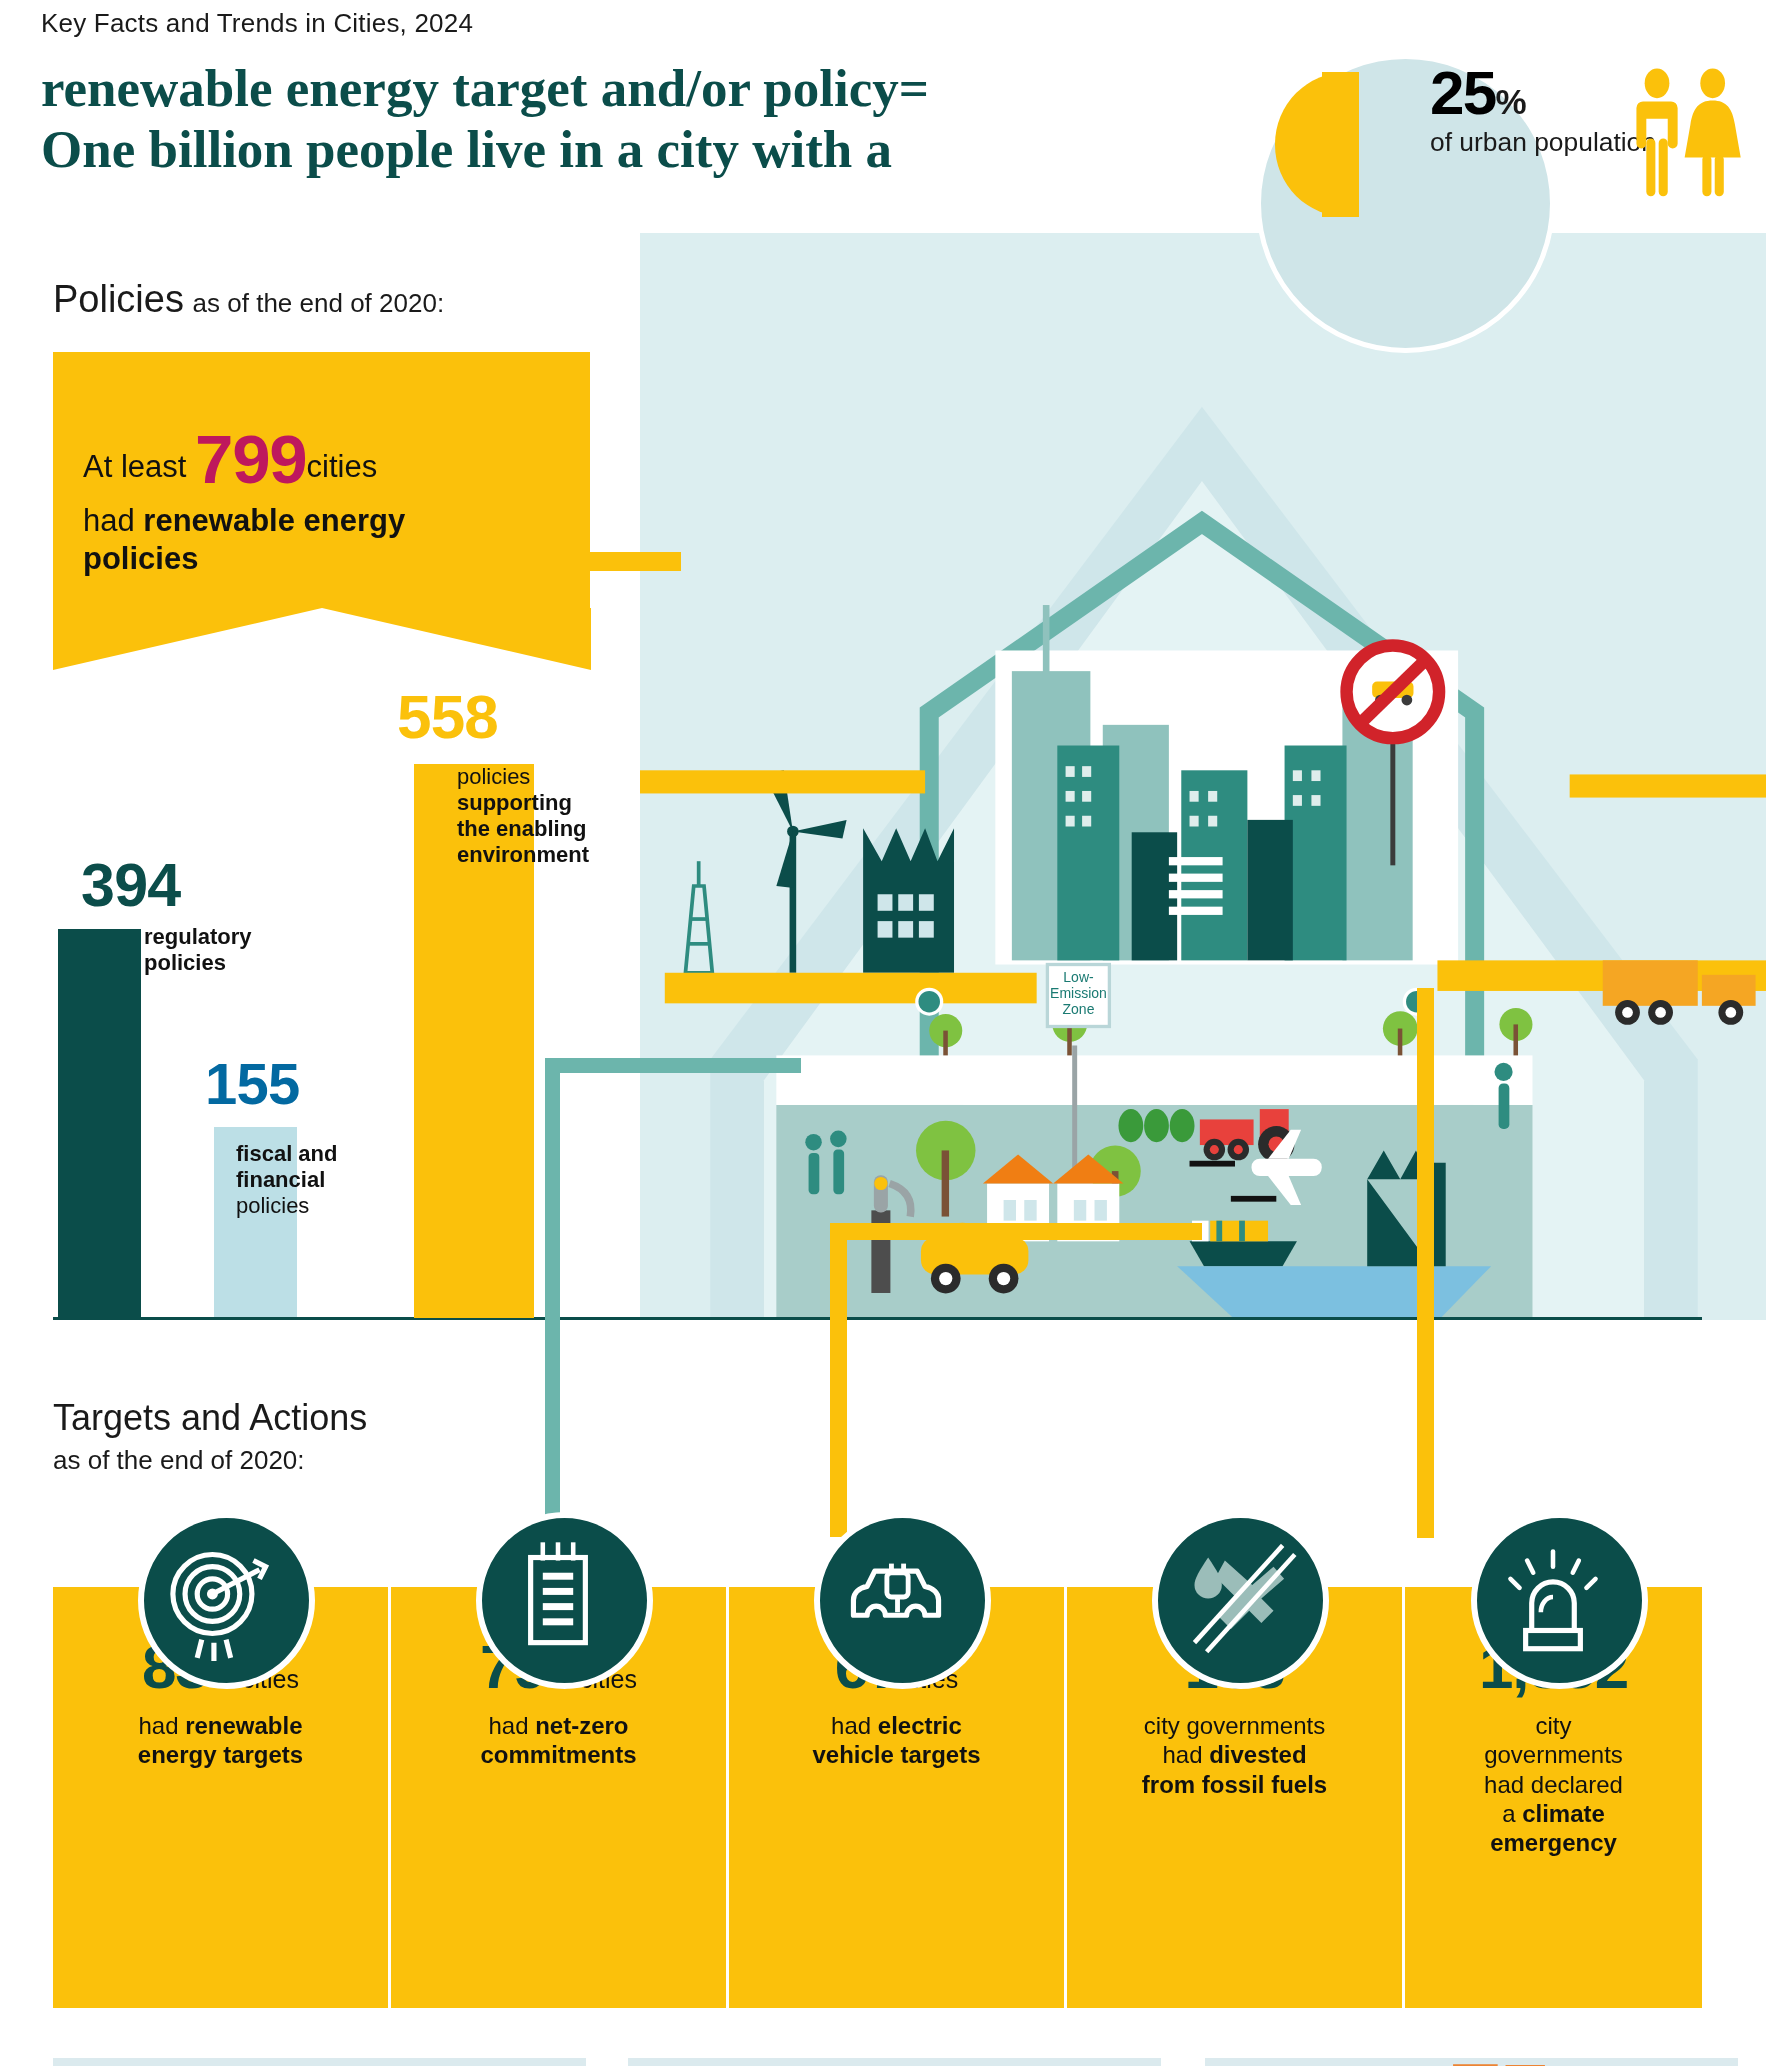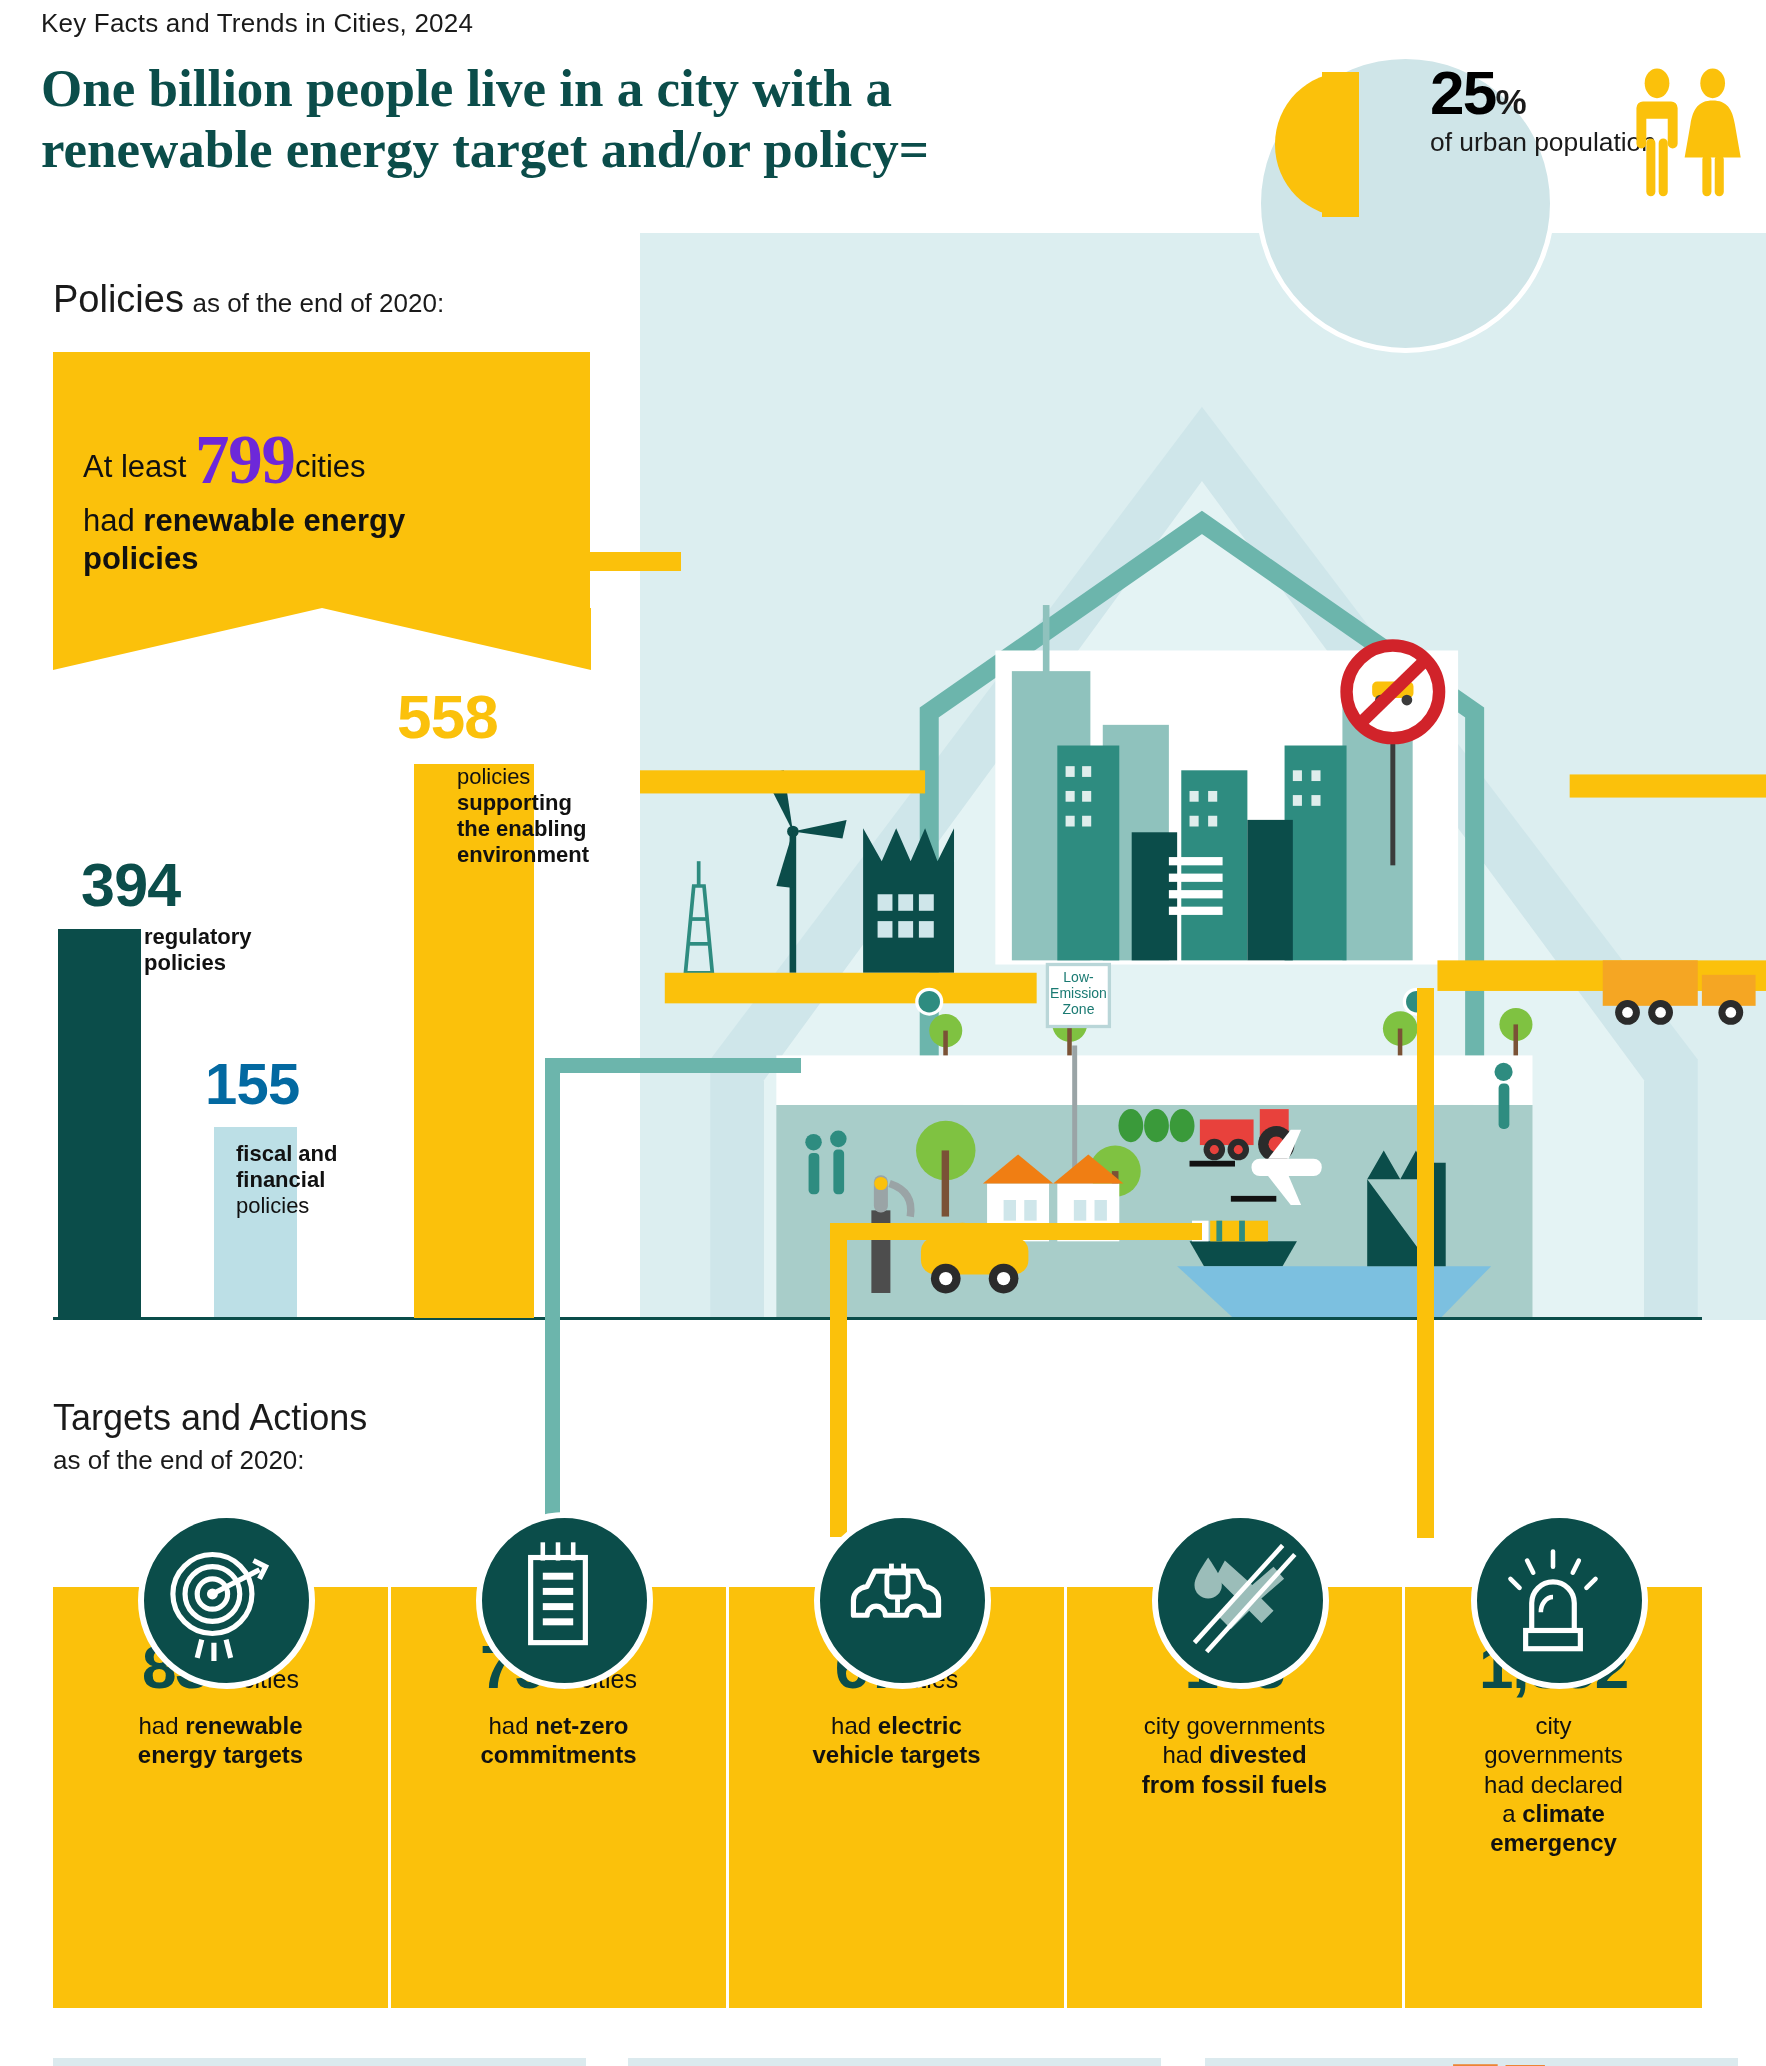--- a/index.html
+++ b/index.html
@@ -31,22 +31,22 @@
   #pol-label{left:53px;top:278px;font-size:31px;color:#1a1a1a;}
   #pol-label b{font-size:38px;font-weight:normal;}
   #pol-label span.small{font-size:26px;}
 
   #tag799{left:53px;top:352px;width:537px;height:256px;background:#fbc10b;}
   #tag799-point{left:53px;top:608px;width:0;height:0;
      border-left:269px solid #fbc10b;border-right:269px solid #fbc10b;
      border-bottom:62px solid transparent;}
   #tag799-stem{left:590px;top:552px;width:91px;height:19px;background:#fbc10b;}
   #tag799-txt{left:83px;top:418px;width:488px;font-size:31px;color:#111;line-height:1.22;}
-  #tag799-txt .big{font-size:69px;font-weight:bold;color:#6d28d9;
-      font-family:Liberation Serif, serif;letter-spacing:-1.2px;vertical-align:-5.8px;margin-top:43px;}
+  #tag799-txt .big{font-size:69px;font-weight:bold;color:#be185d;
+      font-family:Liberation Sans, sans-serif;letter-spacing:-1.2px;vertical-align:-5.8px;margin-top:43px;}
 
   
   #axis{left:53px;top:1317px;width:1649px;height:2.9px;background:#0b4d4a;}
   #bar394{left:58px;top:929px;width:83px;height:388px;background:#0b4d4a;}
   #bar155{left:214px;top:1127px;width:83px;height:190px;background:#bcdfe6;}
   #bar558{left:414px;top:764px;width:120px;height:554px;background:#fbc10b;}
 
   #lbl394{left:46px;top:850px;font-size:61px;font-weight:bold;color:#0b4d4a;letter-spacing:-0.8px;margin-left:35px;}
   #cap394{left:144px;top:924px;font-size:22px;font-weight:bold;color:#111;line-height:1.18;}
   #lbl155{left:205px;top:1050px;font-size:58px;font-weight:bold;color:#0369a1;letter-spacing:-0.8px;}
@@ -299,24 +299,24 @@
     </svg>
 
     <div class="abs" style="left:409px;top:736px;width:59px;text-align:center;font-size:14px;color:#1a7a72;line-height:1.15;">
       <div>Low-</div>
       <div>Emission</div>
       <div>Zone</div>
     </div>
   </div>
 
   <div class="abs" id="headline">
-    <div>One billion people live in a city with a</div>
     <div style="position:relative;">
       <span>renewable energy target and/or policy</span><span class="eq">=</span>
     </div>
+    <div>One billion people live in a city with a</div>
   </div>
 
   <div class="abs" id="pop-circle"></div>
 
   <div class="abs" style="left:1275px;top:72px;width:72px;height:145px;background:#fbc10b;
               border-radius:72px 0 0 72px;z-index:2;"></div>
   <div class="abs" style="left:1322px;top:72px;width:37px;height:145px;background:#fbc10b;z-index:2;"></div>
 
   <div class="abs" id="pct25">
     <div>

